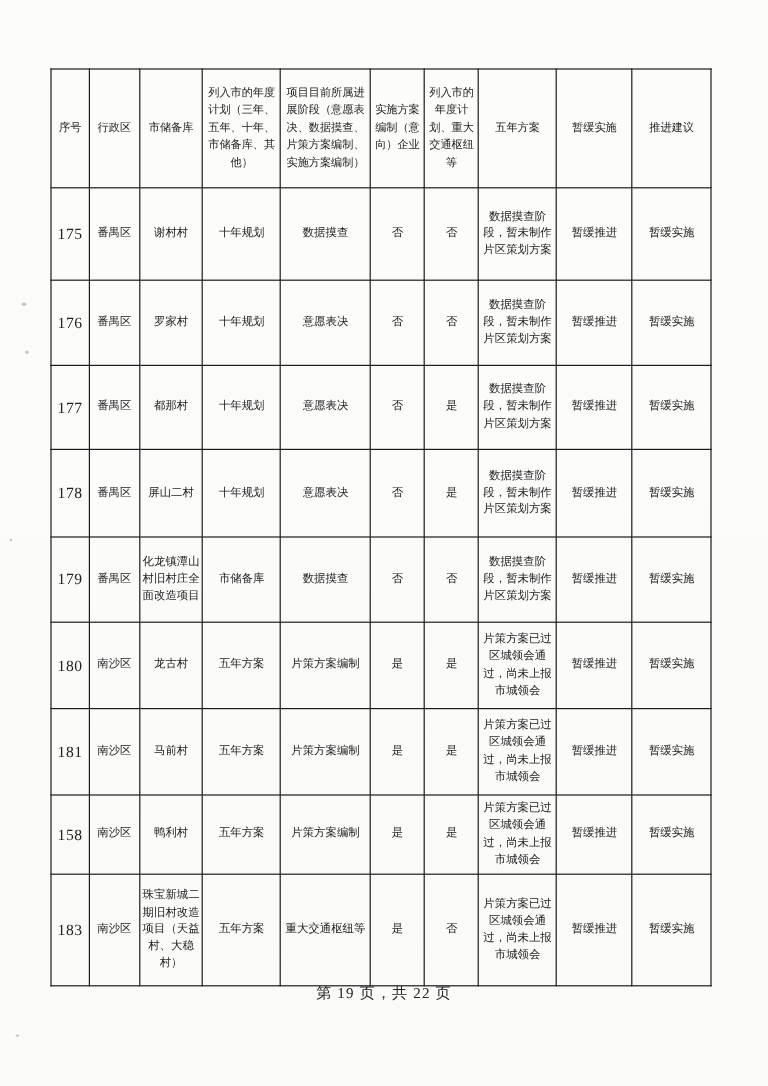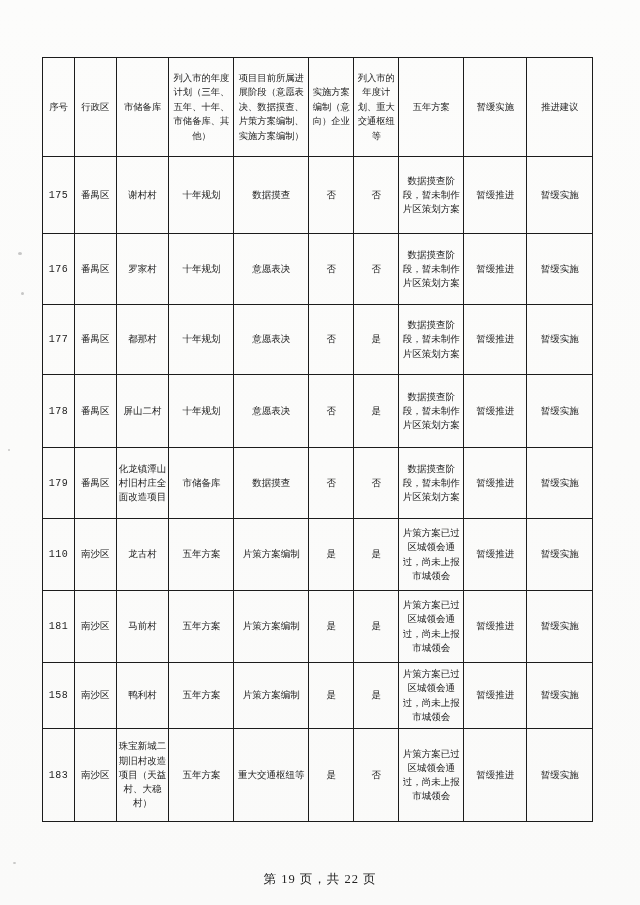--- a/index.html
+++ b/index.html
@@ -32,28 +32,27 @@
     line-height:1.5;
     word-break:break-all;
     color:#222;
   }
   .doc-table thead th{
     height:94px;
     font-size:9.3px;
     line-height:1.55;
   }
   .doc-table td.num{
-    font-size:10px;
+    font-size:13px;
     letter-spacing:.5px;
-    font-family:Liberation Mono, monospace;
   }
   .footer{
     position:absolute;
     left:0;right:0;
-    top:871px;
+    top:820px;
     text-align:center;
     font-size:12.5px;
     letter-spacing:1px;
     color:#222;
   }
   
   .speck{
     position:absolute;width:3px;height:3px;border-radius:50%;
     background:#9a9a9a;opacity:.55;
   }
@@ -148,21 +147,21 @@
           <td>化龙镇潭山村旧村庄全面改造项目</td>
           <td>市储备库</td>
           <td>数据摸查</td>
           <td>否</td>
           <td>否</td>
           <td>数据摸查阶段，暂未制作片区策划方案</td>
           <td>暂缓推进</td>
           <td>暂缓实施</td>
         </tr>
         <tr style="height: 72px;">
-          <td class="num">110</td>
+          <td class="num">180</td>
           <td>南沙区</td>
           <td>龙古村</td>
           <td>五年方案</td>
           <td>片策方案编制</td>
           <td>是</td>
           <td>是</td>
           <td>片策方案已过区城领会通过，尚未上报市城领会</td>
           <td>暂缓推进</td>
           <td>暂缓实施</td>
         </tr>

